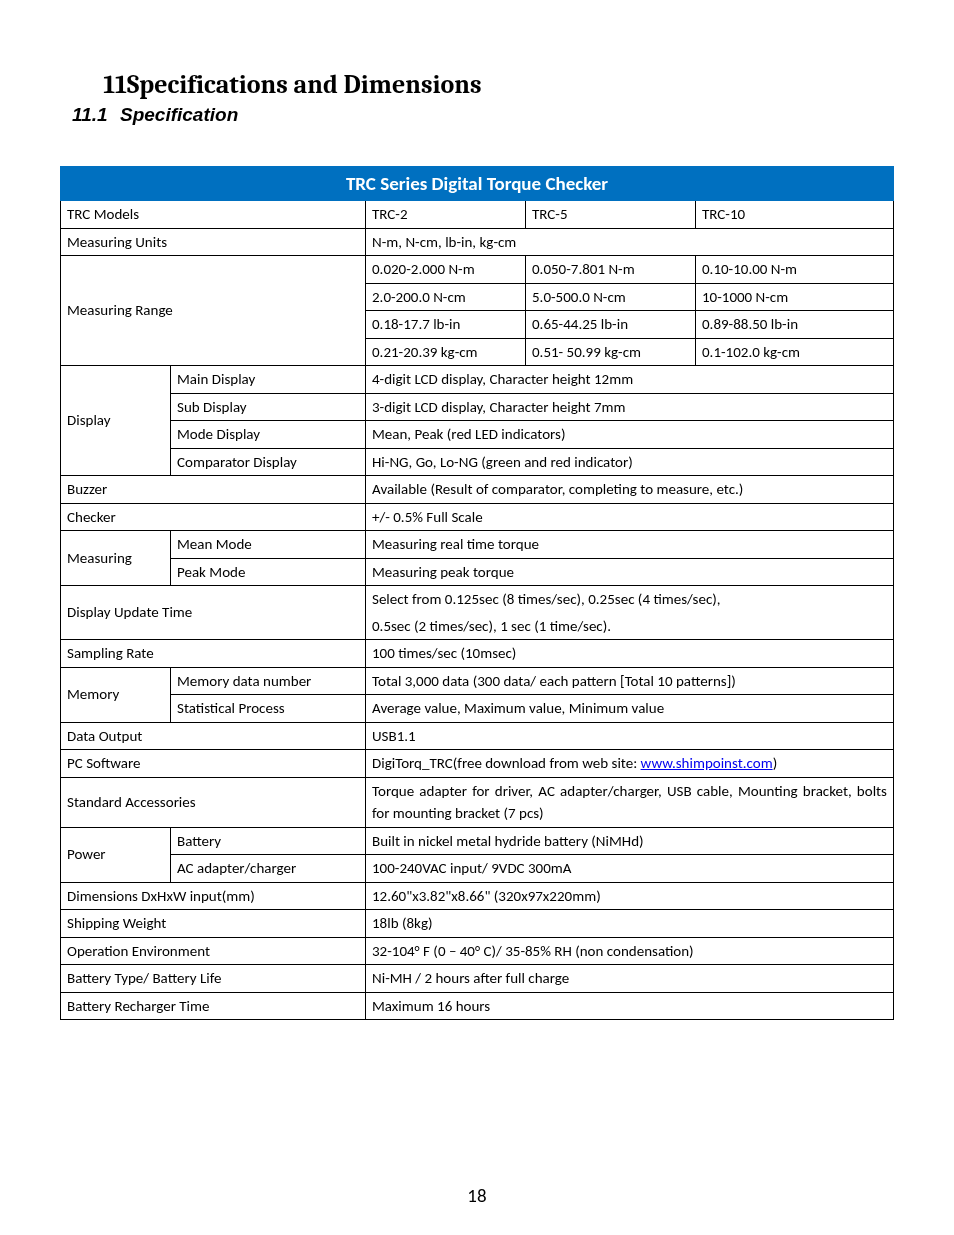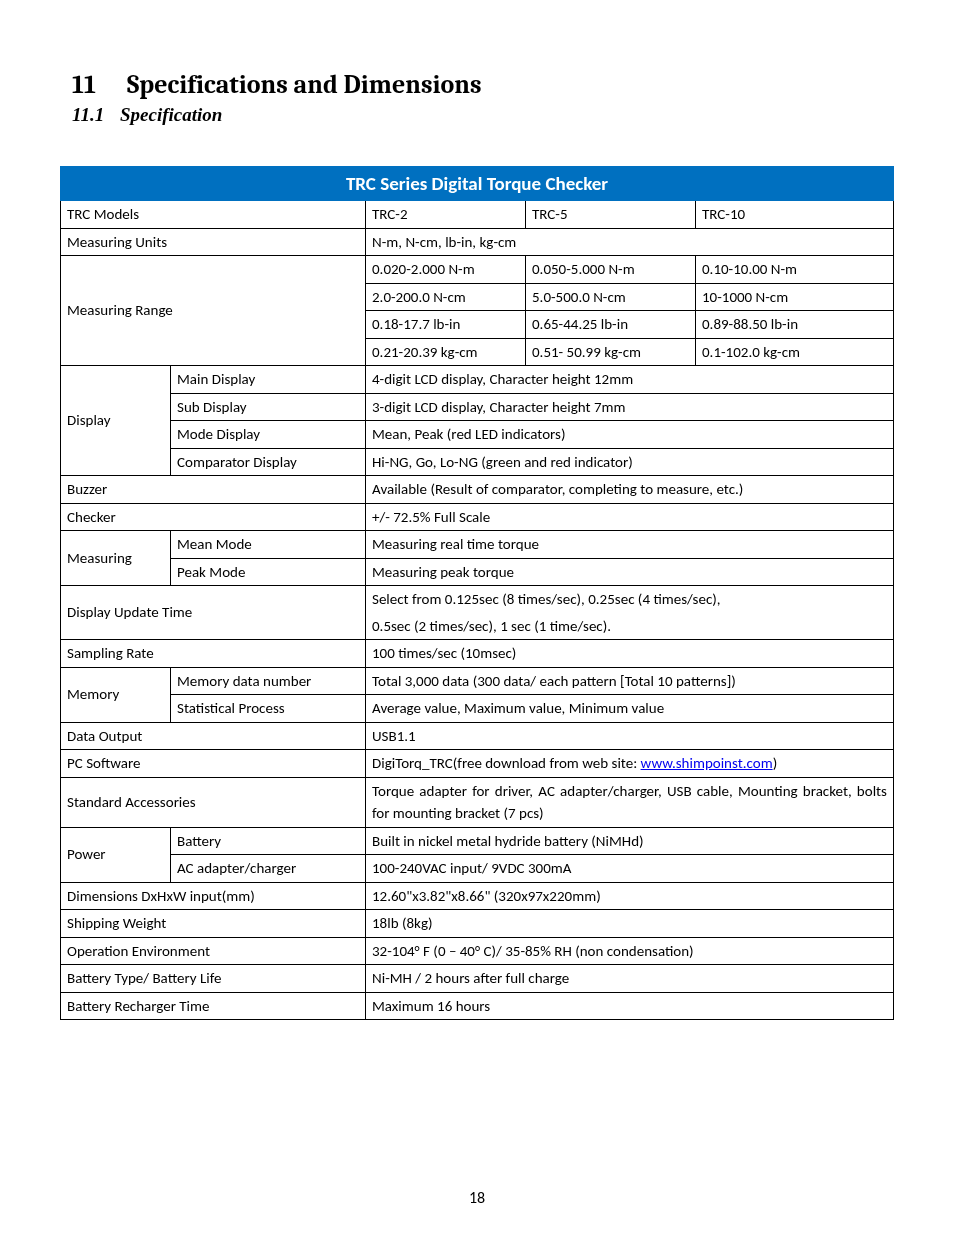--- a/index.html
+++ b/index.html
@@ -12,23 +12,23 @@
     width: 954px;
     box-sizing: border-box;
   }
   h1 {
     font-family: Cambria, "Times New Roman", serif;
     font-size: 26px;
     font-weight: bold;
     margin: 0 0 4px 0;
     padding-left: 12px;
   }
-  h1 .num { display:inline-block; width: 55px; }
+  h1 .num { display:inline-block; width: 55px; text-align: right; }
   h2 {
-    font-family: Liberation Serif, serif;
+    font-family: Liberation Sans, sans-serif;
     font-size: 19px;
     font-style: italic;
     font-weight: bold;
     margin: 0 0 40px 0;
     padding-left: 12px;
   }
   h2 .num { display:inline-block; width: 48px; font-style: italic; }
   table {
     border-collapse: collapse;
     width: 100%;
@@ -55,21 +55,21 @@
     line-height: 1.5;
   }
   td.justify { text-align: justify; }
   a { color: #0000ee; }
   .pagenum {
     position: fixed;
     bottom: 28px;
     left: 0;
     width: 954px;
     text-align: center;
-    font-size: 16px;
+    font-size: 19px;
   }
 </style>
 </head>
 <body>
 
 <h1><span class="num">11</span><span>Specifications and Dimensions</span></h1>
 <h2><span class="num">11.1</span><span>Specification</span></h2>
 
 <table>
   <colgroup>
@@ -91,21 +91,21 @@
     <td>TRC-10</td>
   </tr>
   <tr>
     <td colspan="2">Measuring Units</td>
     <td colspan="3">N-m, N-cm, lb-in, kg-cm</td>
   </tr>
 
   <tr>
     <td colspan="2" rowspan="4">Measuring Range</td>
     <td>0.020-2.000 N-m</td>
-    <td>0.050-5.000 N-m</td>
+    <td>0.050-7.801 N-m</td>
     <td>0.10-10.00 N-m</td>
   </tr>
   <tr>
     <td>2.0-200.0 N-cm</td>
     <td>5.0-500.0 N-cm</td>
     <td>10-1000 N-cm</td>
   </tr>
   <tr>
     <td>0.18-17.7 lb-in</td>
     <td>0.65-44.25 lb-in</td>
@@ -134,21 +134,21 @@
     <td>Comparator Display</td>
     <td colspan="3">Hi-NG, Go, Lo-NG (green and red indicator)</td>
   </tr>
 
   <tr>
     <td colspan="2">Buzzer</td>
     <td colspan="3">Available (Result of comparator, completing to measure, etc.)</td>
   </tr>
   <tr>
     <td colspan="2">Checker</td>
-    <td colspan="3">+/- 72.5% Full Scale</td>
+    <td colspan="3">+/- 0.5% Full Scale</td>
   </tr>
 
   <tr>
     <td rowspan="2">Measuring</td>
     <td>Mean Mode</td>
     <td colspan="3">Measuring real time torque</td>
   </tr>
   <tr>
     <td>Peak Mode</td>
     <td colspan="3">Measuring peak torque</td>

